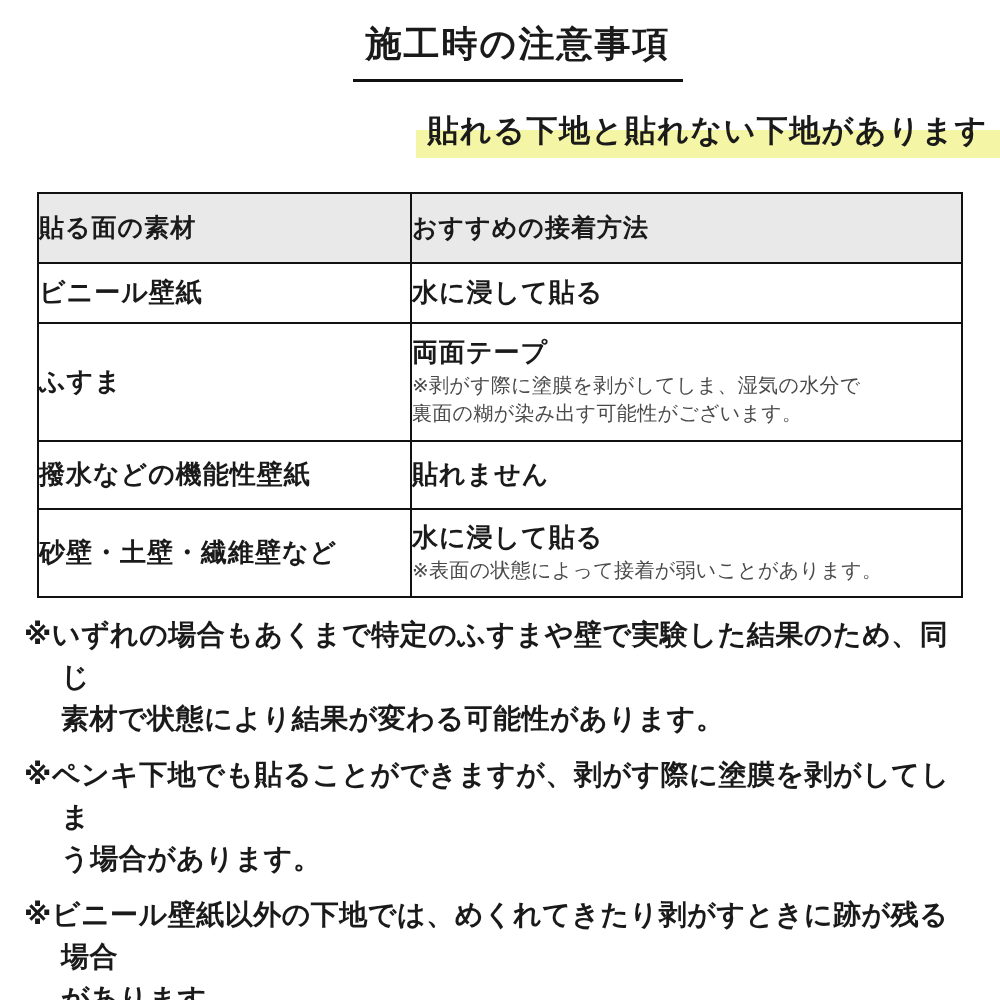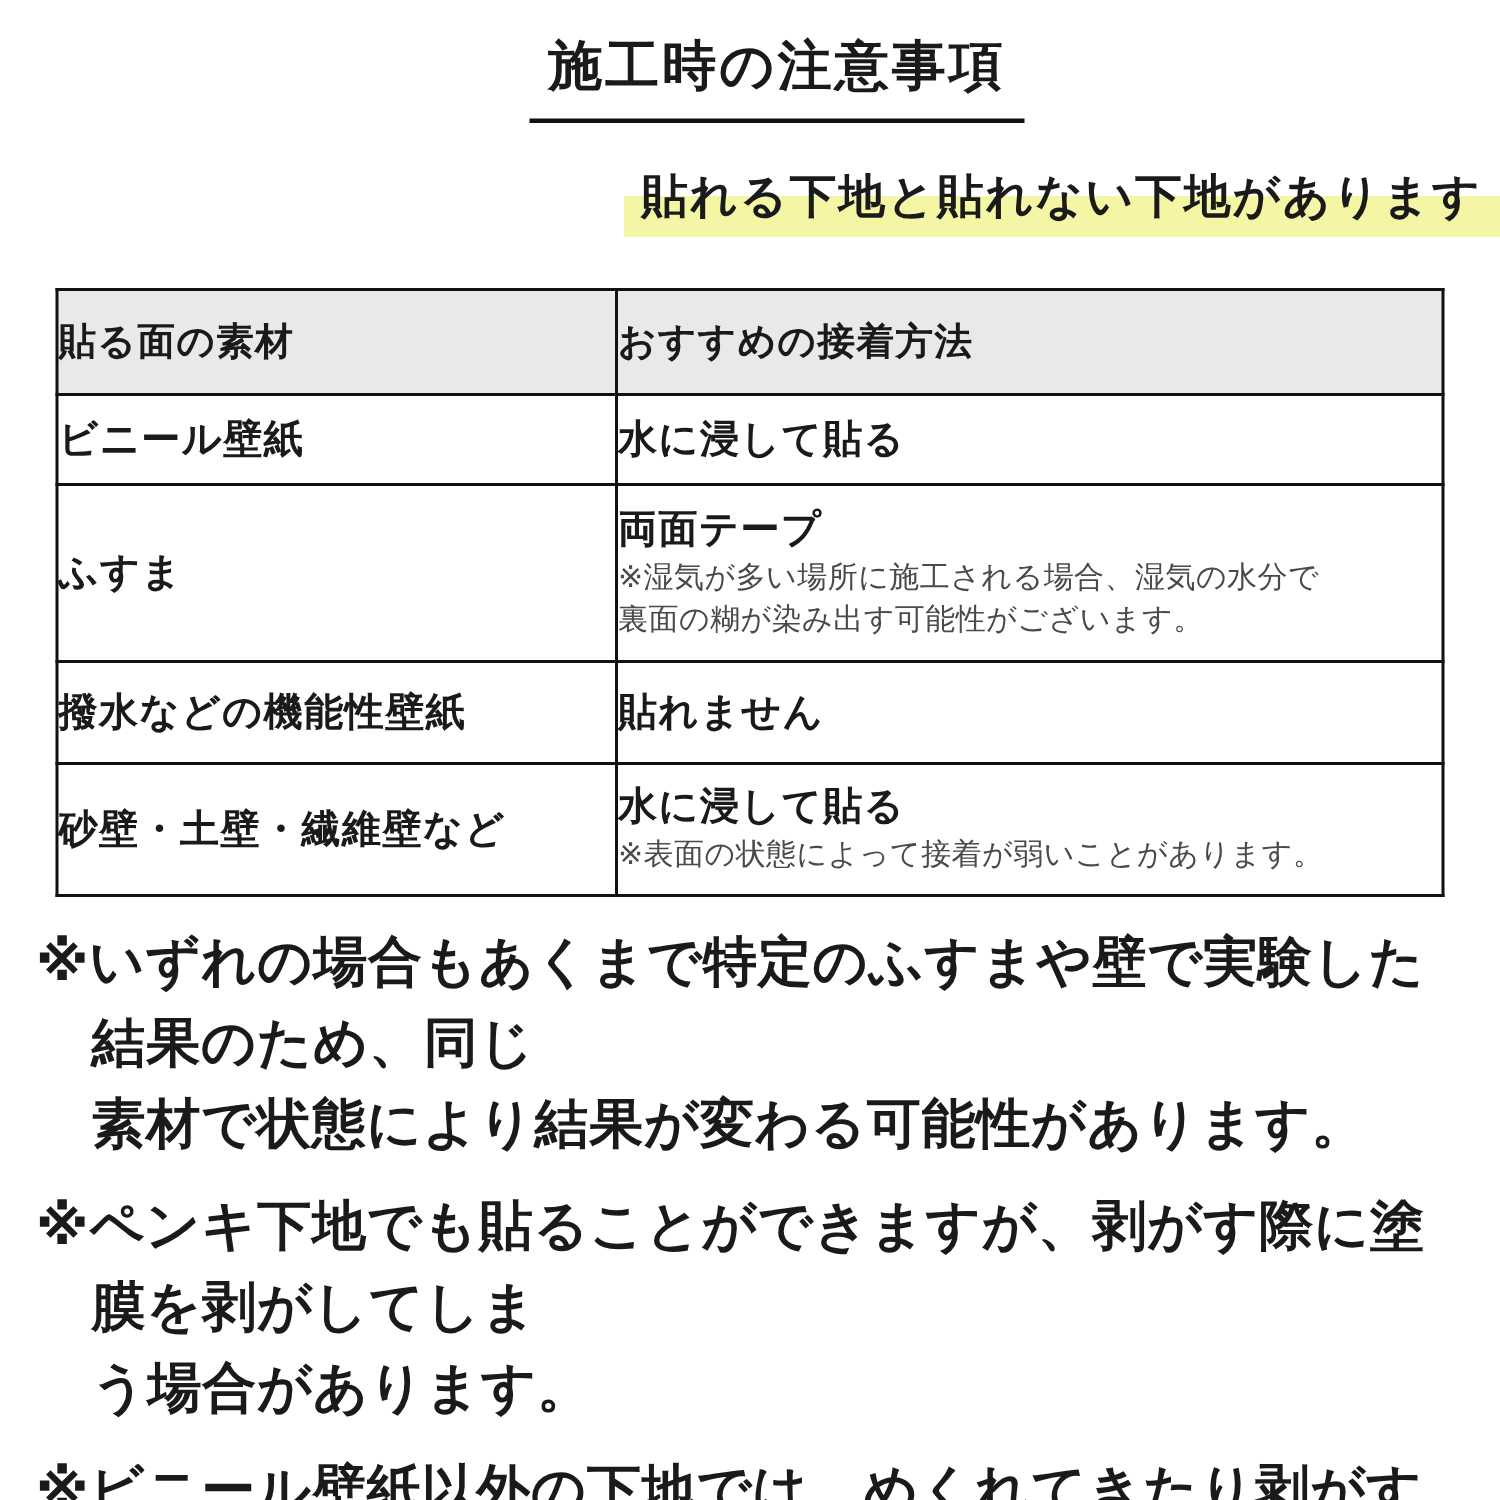--- a/index.html
+++ b/index.html
@@ -86,21 +86,21 @@
     letter-spacing: 0.3px;
     line-height: 1.38;
     white-space: pre-line;
     margin-top: 2px;
   }
   .method-note:empty { display: none; }
 
   
   .footnotes { width: 952px; margin: 16px auto 0; }
   .footnote {
-    font-size: 36px;
+    font-size: 28px;
     font-weight: 600;
     letter-spacing: 0.5px;
     line-height: 1.5;
     padding-left: 37px;
     text-indent: -37px;
     white-space: pre-line;
     margin-bottom: 14px;
   }
 </style>
 </head>
@@ -128,21 +128,21 @@
         <td class="material-cell">ビニール壁紙</td>
         <td>
           <div class="method-label">水に浸して貼る</div>
 
         </td>
       </tr>
       <tr class="row-h-b">
         <td class="material-cell">ふすま</td>
         <td>
           <div class="method-label">両面テープ</div>
-          <div class="method-note">※湿気が多い場所に施工される場合、湿気の水分で
+          <div class="method-note">※剥がす際に塗膜を剥がしてしま、湿気の水分で
 裏面の糊が染み出す可能性がございます。</div>
         </td>
       </tr>
       <tr class="row-h-d">
         <td class="material-cell">撥水などの機能性壁紙</td>
         <td>
           <div class="method-label">貼れません</div>
 
         </td>
       </tr>

